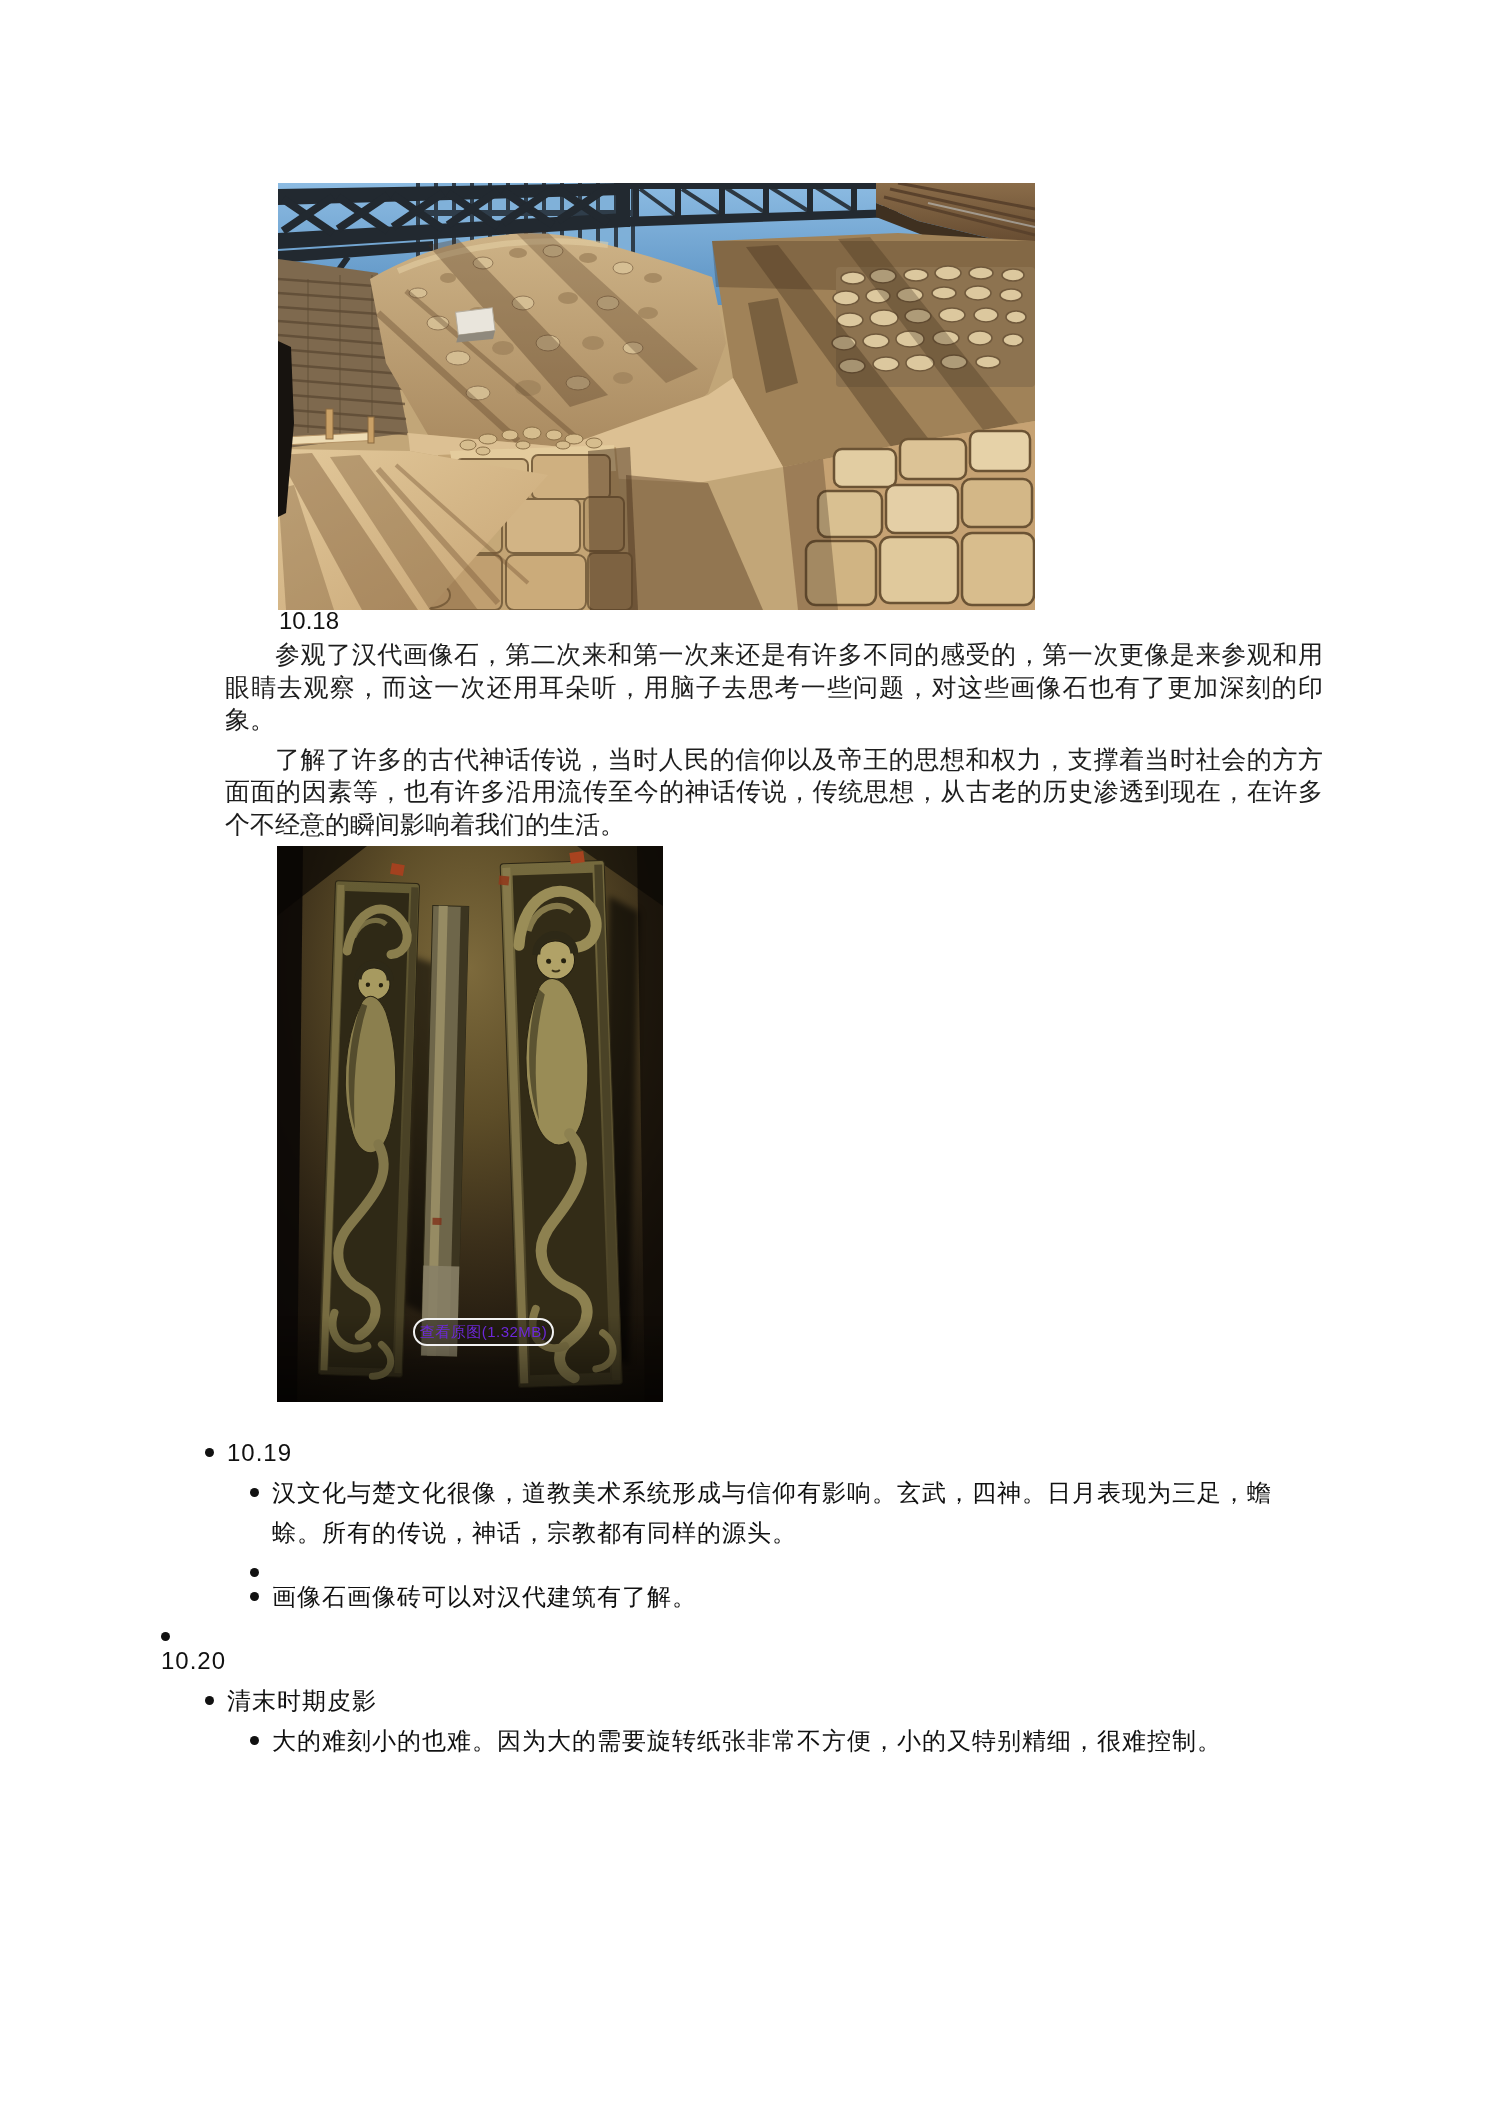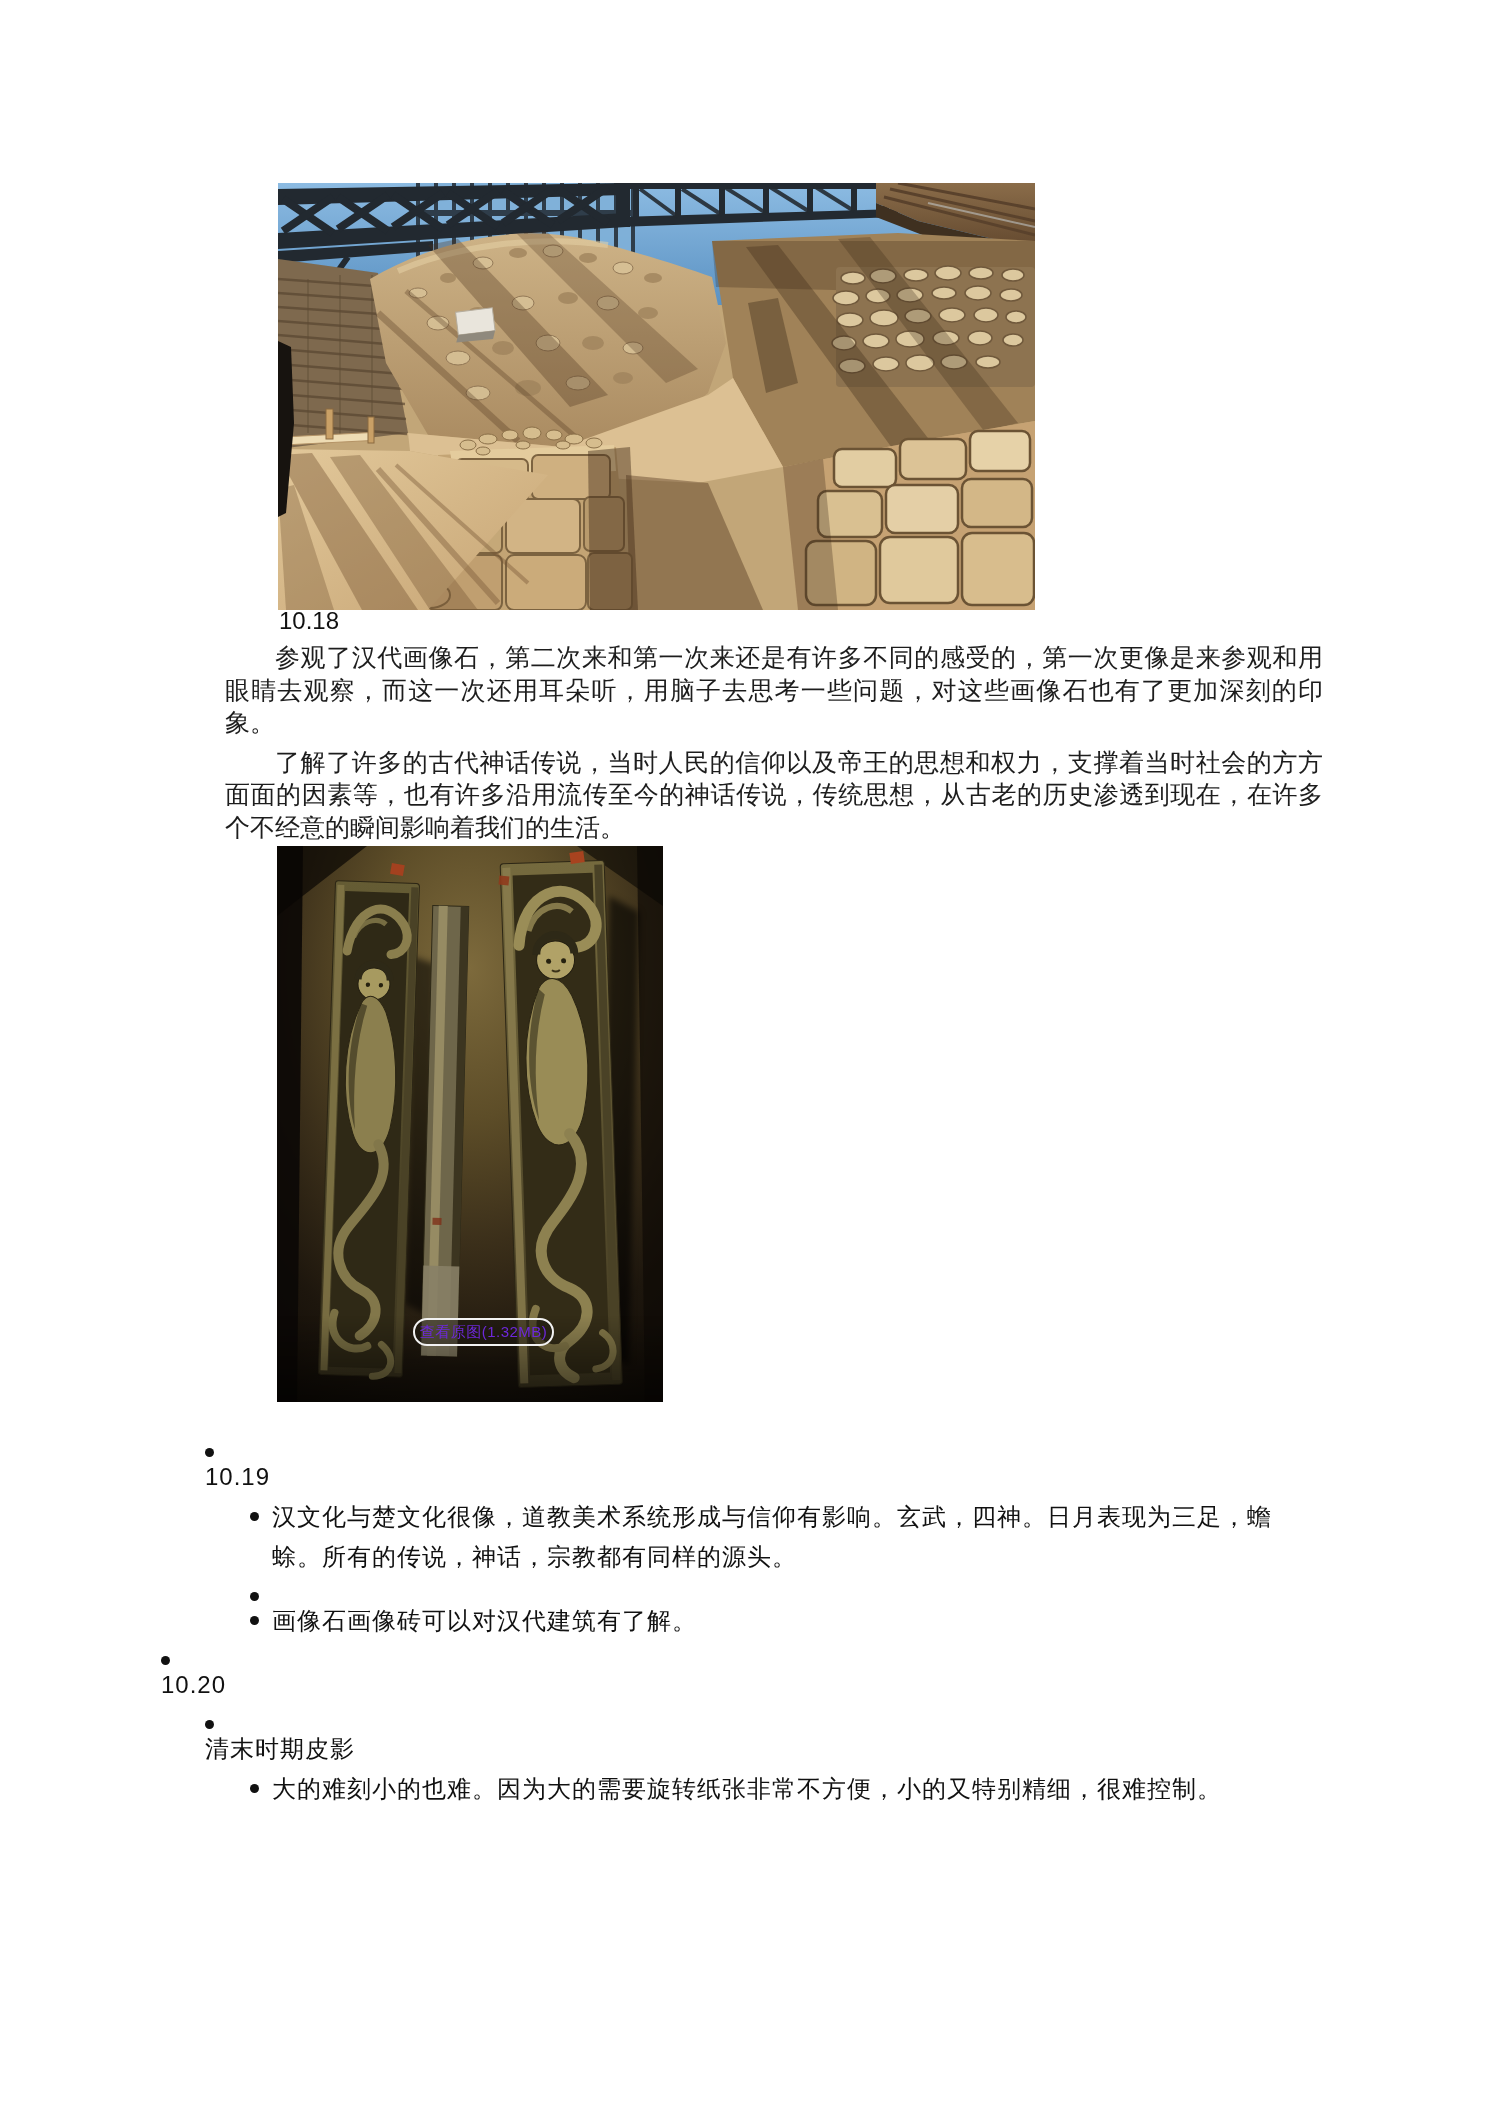--- a/index.html
+++ b/index.html
@@ -16,38 +16,38 @@
   #caption1{
     position:absolute;left:279px;top:606px;
     font-size:24px;line-height:30px;color:#111;
   }
 
   #paras{
     position:absolute;left:225px;top:641px;width:1098px;color:#1d1d1d;
   }
   #paras p{
     margin:0 0 7px 0;
-    font-family:Liberation Sans, sans-serif;
+    font-family:Liberation Mono, monospace;
     font-size:25px;line-height:32.5px;
     text-align:justify;text-indent:2em;
   }
 
   #view-orig{
     position:absolute;left:413px;top:1318px;width:141px;height:28px;
     box-sizing:border-box;border:2px solid #f2f2f2;border-radius:15px;
     background:rgba(28,24,18,.52);color:#6d28d9;
     font-size:15px;line-height:24px;text-align:center;letter-spacing:.5px;
     cursor:pointer;
   }
 
   #notes{position:absolute;left:0;top:1433px;width:1470px;color:#111;}
   .li{display:flex;align-items:flex-start;line-height:40px;font-size:24px;letter-spacing:1px;}
   .dot{flex:none;width:9px;height:9px;border-radius:50%;background:#111;margin:15px 13px 0 0;}
   .lv1{margin-left:161px;flex-direction:column;}
-  .lv2{margin-left:205px;flex-direction:column;}
+  .lv2{margin-left:205px;}
   .lv3{margin-left:250px;}
   .txt{max-width:1010px;}
 </style>
 </head>
 <body>
 
 <div id="photo1" class="photo">
 <svg viewBox="0 0 757 427" preserveAspectRatio="none">
   <defs>
     <linearGradient id="sky1" x1="0" y1="0" x2="0" y2="1">

